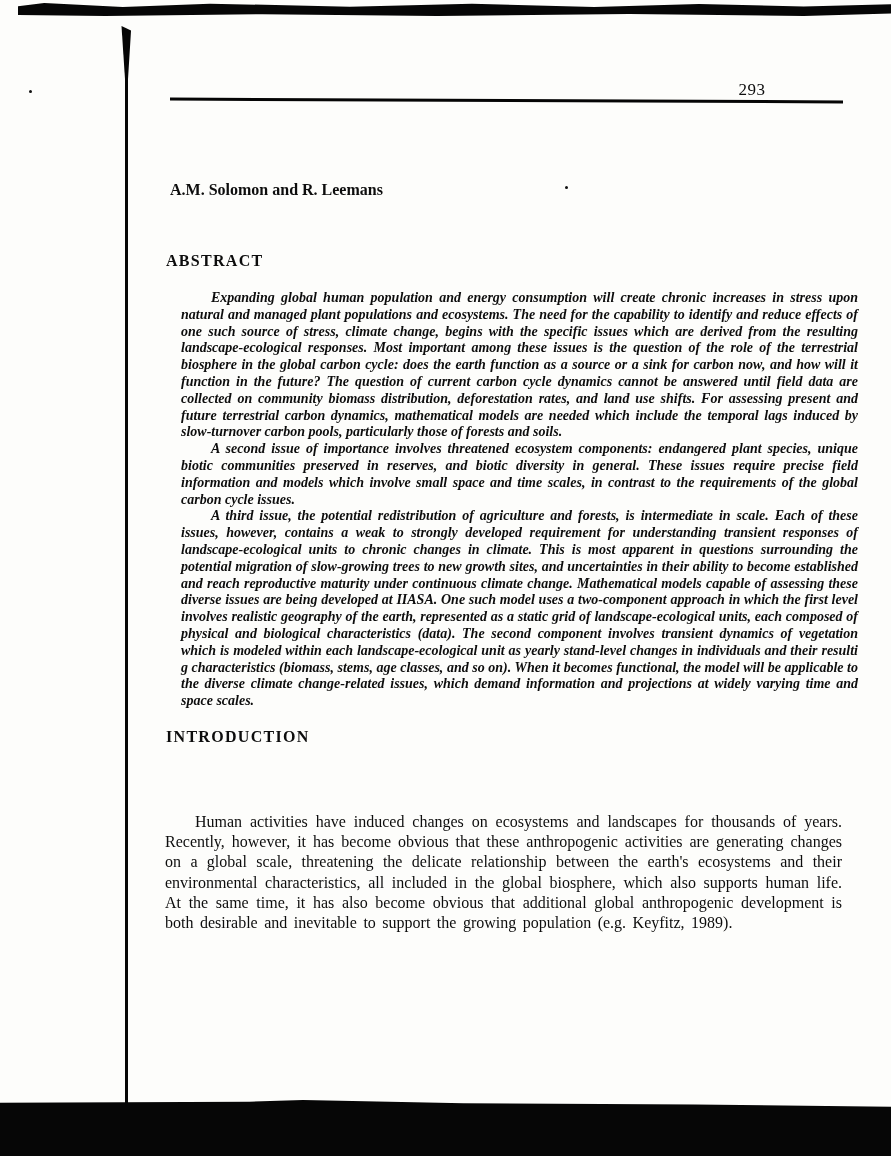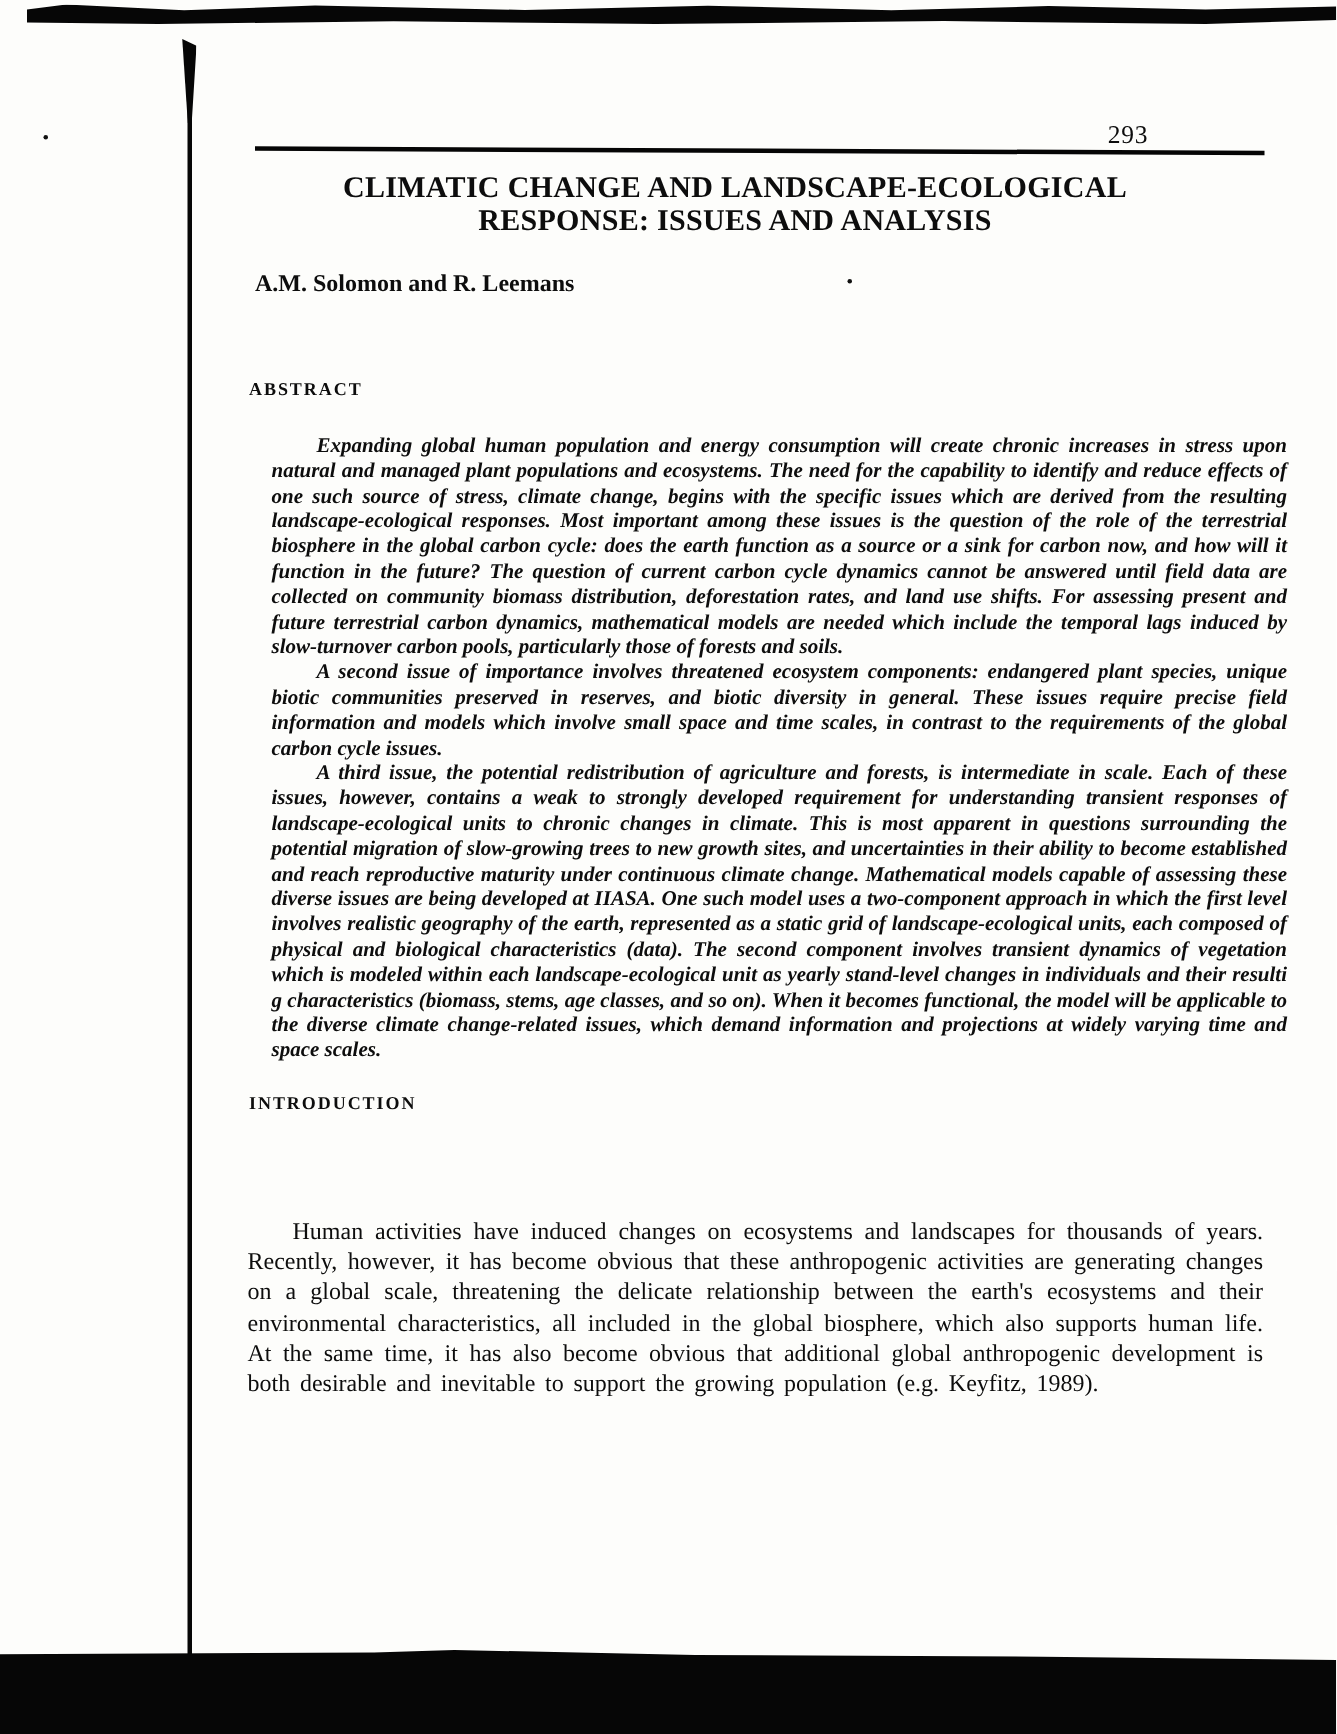--- a/index.html
+++ b/index.html
@@ -44,21 +44,21 @@
     position: absolute; left: 170px; top: 114px; width: 640px;
     text-align: center; font-weight: bold; font-size: 20px; line-height: 22px;
     letter-spacing: 0.2px;
   }
   .byline { position: absolute; left: 170px; top: 180px; width: 660px; }
   .authors { font-weight: bold; font-size: 16px; line-height: 19px; }
   .affiliation { font-size: 14px; line-height: 17px; }
 
   .section-heading {
     position: absolute; left: 166px; margin: 0;
-    font-weight: bold; font-size: 12px; letter-spacing: 1.3px;
+    font-weight: bold; font-size: 16px; letter-spacing: 1.3px;
   }
   .abstract-heading { top: 252px; }
   .intro-heading { top: 728px; }
 
   .abstract-body {
     position: absolute; left: 165px; top: 290px; width: 677px;
     font-size: 14px; line-height: 16.8px;
     font-weight: bold; font-style: italic;
     text-align: justify;
     margin-left: 16px;
@@ -80,24 +80,20 @@
   <div class="artifact top-bar"></div>
   <div class="artifact binding-wedge"></div>
   <div class="artifact binding-line"></div>
   <div class="artifact bottom-bar"></div>
   <div class="speck speck-1"></div>
   <div class="speck speck-2"></div>
 
   <div class="page-number">293</div>
   <div class="header-rule"></div>
 
-  <div class="title-block">
-    <div>CLIMATIC CHANGE AND LANDSCAPE-ECOLOGICAL</div>
-    <div>RESPONSE: ISSUES AND ANALYSIS</div>
-  </div>
 
   <div class="byline">
     <div class="authors">A.M. Solomon and R. Leemans</div>
   </div>
 
   <h2 class="section-heading abstract-heading">ABSTRACT</h2>
 
   <div class="abstract-body">
     <p>Expanding global human population and energy consumption will create chronic increases in stress upon natural and managed plant populations and ecosystems. The need for the capability to identify and reduce effects of one such source of stress, climate change, begins with the specific issues which are derived from the resulting landscape-ecological responses. Most important among these issues is the question of the role of the terrestrial biosphere in the global carbon cycle: does the earth function as a source or a sink for carbon now, and how will it function in the future? The question of current carbon cycle dynamics cannot be answered until field data are collected on community biomass distribution, deforestation rates, and land use shifts. For assessing present and future terrestrial carbon dynamics, mathematical models are needed which include the temporal lags induced by slow-turnover carbon pools, particularly those of forests and soils.</p>
     <p>A second issue of importance involves threatened ecosystem components: endangered plant species, unique biotic communities preserved in reserves, and biotic diversity in general. These issues require precise field information and models which involve small space and time scales, in contrast to the requirements of the global carbon cycle issues.</p>

